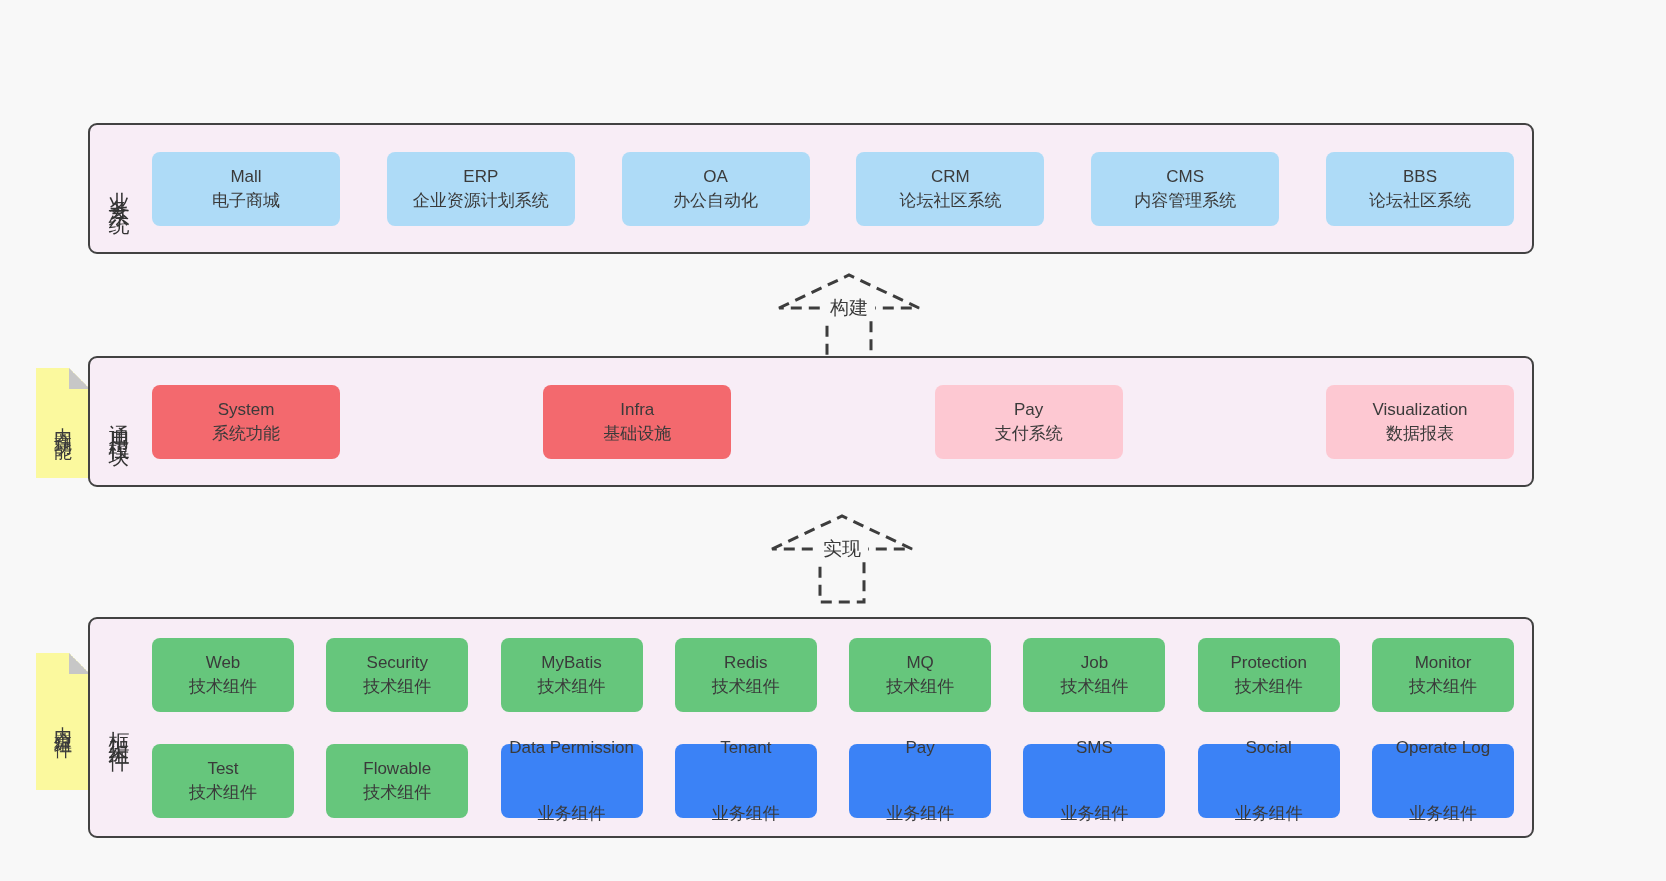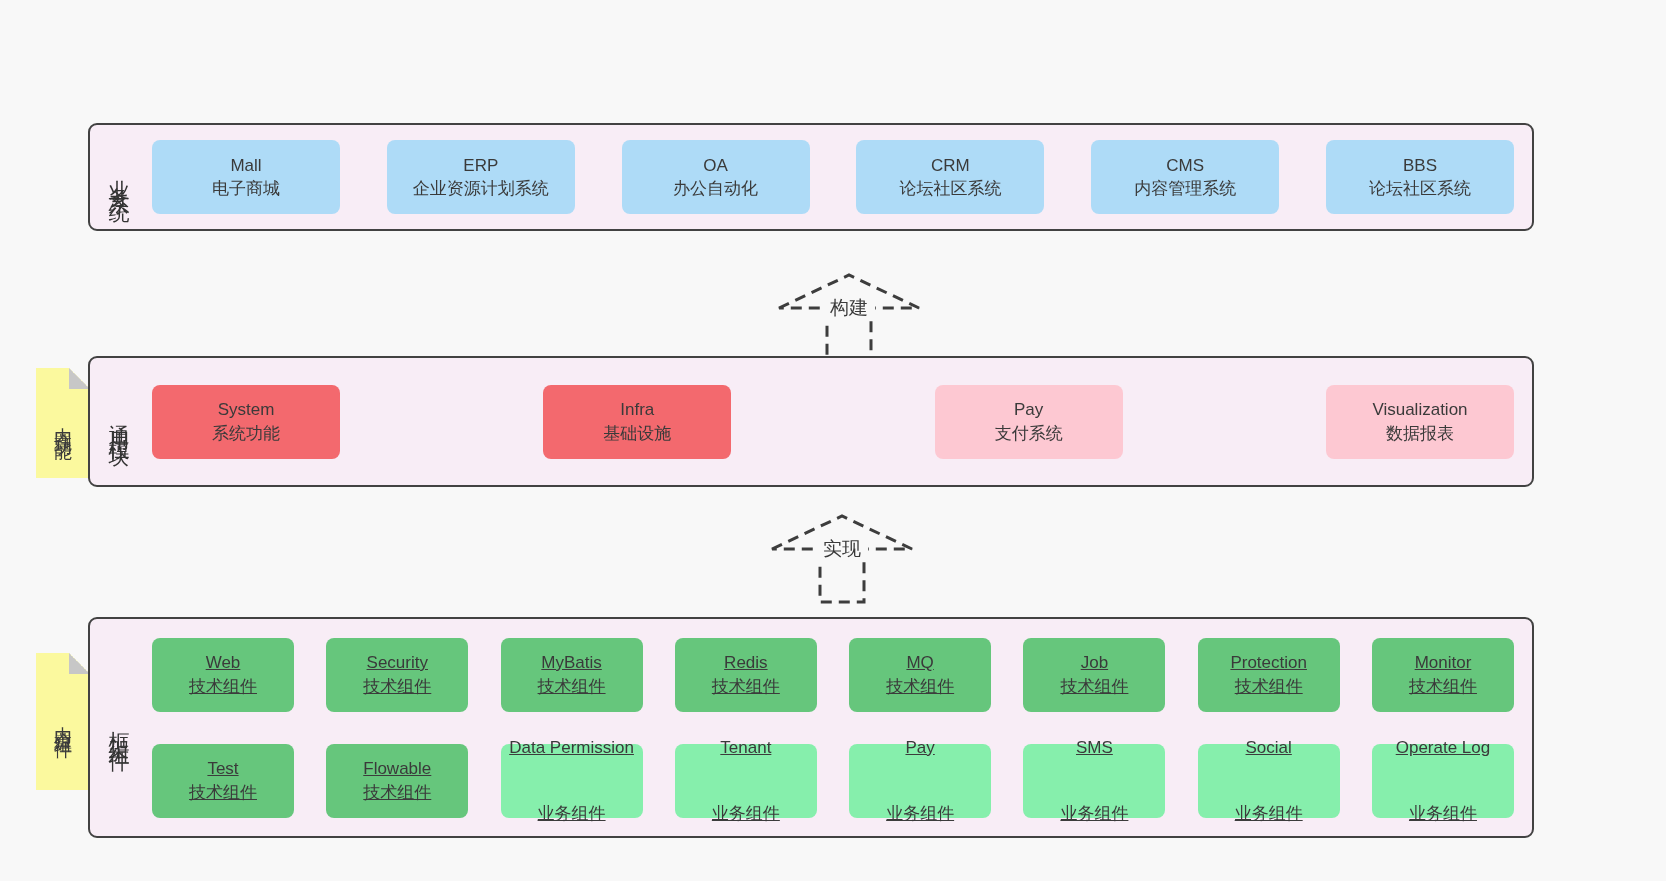--- a/index.html
+++ b/index.html
@@ -7,44 +7,44 @@
     width:1666px;height:881px;position:relative;overflow:hidden;
     background:#f8f8f8;
     font-family:"Liberation Sans","DejaVu Sans",sans-serif;
     color:#3c3c3c;
   }
   .layer{
     position:absolute;left:88px;width:1446px;box-sizing:border-box;
     background:#f8edf6;border:2px solid #424242;border-radius:9px;
     display:flex;align-items:center;padding-left:14px;
   }
-  .layer-1{top:123px;height:108px;}
+  .layer-1{top:123px;height:131px;}
   .layer-2{top:356px;height:131px;}
   .layer-3{top:617px;height:221px;}
   .layer-label{
     width:30px;flex:0 0 30px;
     writing-mode:vertical-rl;text-orientation:upright;
     font-size:21px;letter-spacing:7px;color:#333;
     display:flex;align-items:center;justify-content:center;
   }
   .boxes{flex:1;display:flex;justify-content:space-between;align-items:center;padding:0 18px;}
-  .boxes-col{flex:1;display:flex;flex-direction:column;justify-content:space-between;gap:32px;padding:0 18px;text-decoration:underline;}
+  .boxes-col{flex:1;display:flex;flex-direction:column;justify-content:space-between;gap:32px;padding:0 18px;}
   .boxes-col .grid-row{display:flex;justify-content:space-between;align-items:center;}
   .box{
     box-sizing:border-box;border-radius:8px;
     display:flex;flex-direction:column;align-items:center;justify-content:center;
     text-align:center;font-size:17px;line-height:1.38;color:#3a3a3a;
   }
   .box-wide{width:188px;height:74px;}
   .box-sm{width:142px;height:74px;}
   .c-blue{background:#aedbf7;}
   .c-red{background:#f3696e;}
   .c-pink{background:#fdc8d2;}
   .c-green{background:#66c67c;}
-  .c-green-light{background:#86efac;gap:43px;}
+  .c-green-light{background:#3b82f6;gap:43px;}
   .sticky{
     position:absolute;width:54px;background:#fbf99e;
     clip-path:polygon(0 0,calc(100% - 21px) 0,100% 21px,100% 100%,0 100%);
     display:flex;align-items:center;justify-content:center;
   }
   .sticky-1{left:36px;top:368px;height:110px;}
   .sticky-2{left:36px;top:653px;height:137px;}
   .sticky .fold{
     position:absolute;top:0;right:0;width:21px;height:21px;
     background:linear-gradient(to bottom left,rgba(0,0,0,0) 50%,#c7c7c7 50%);

